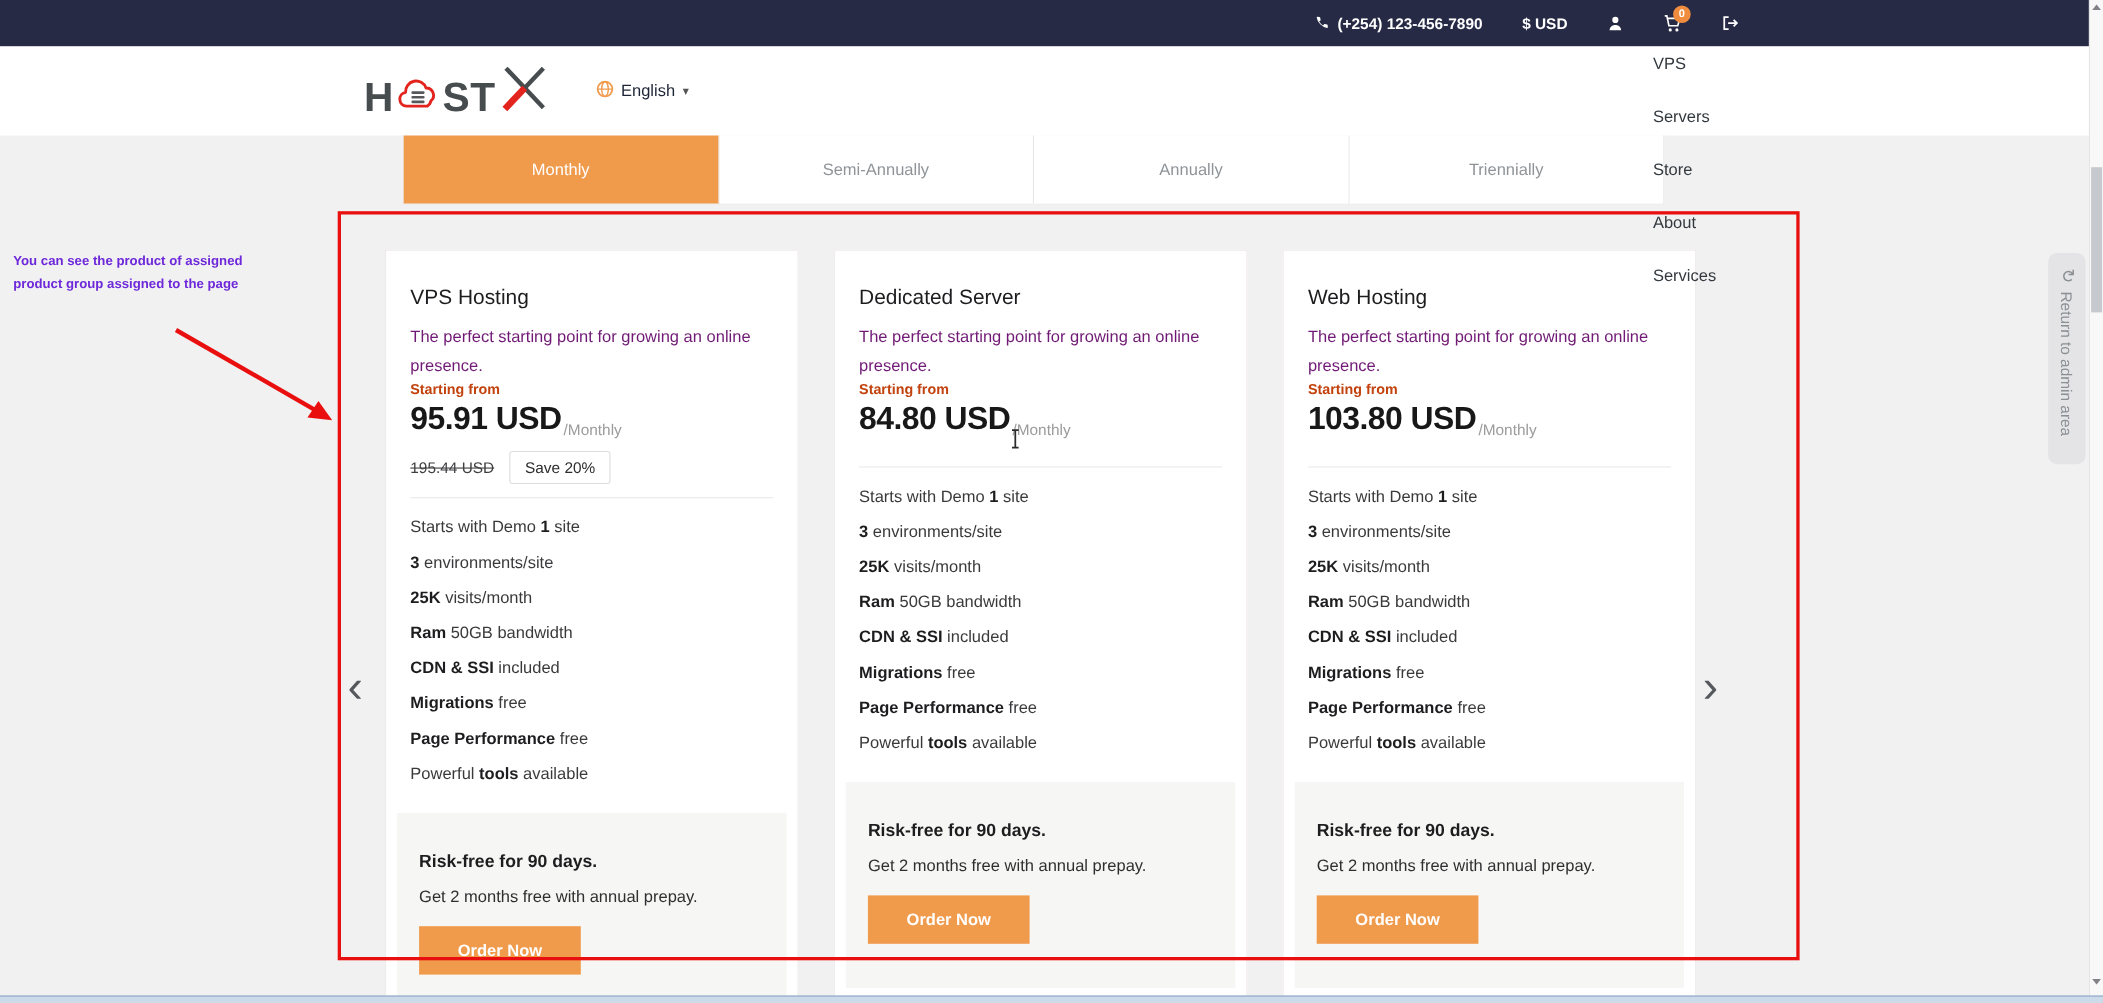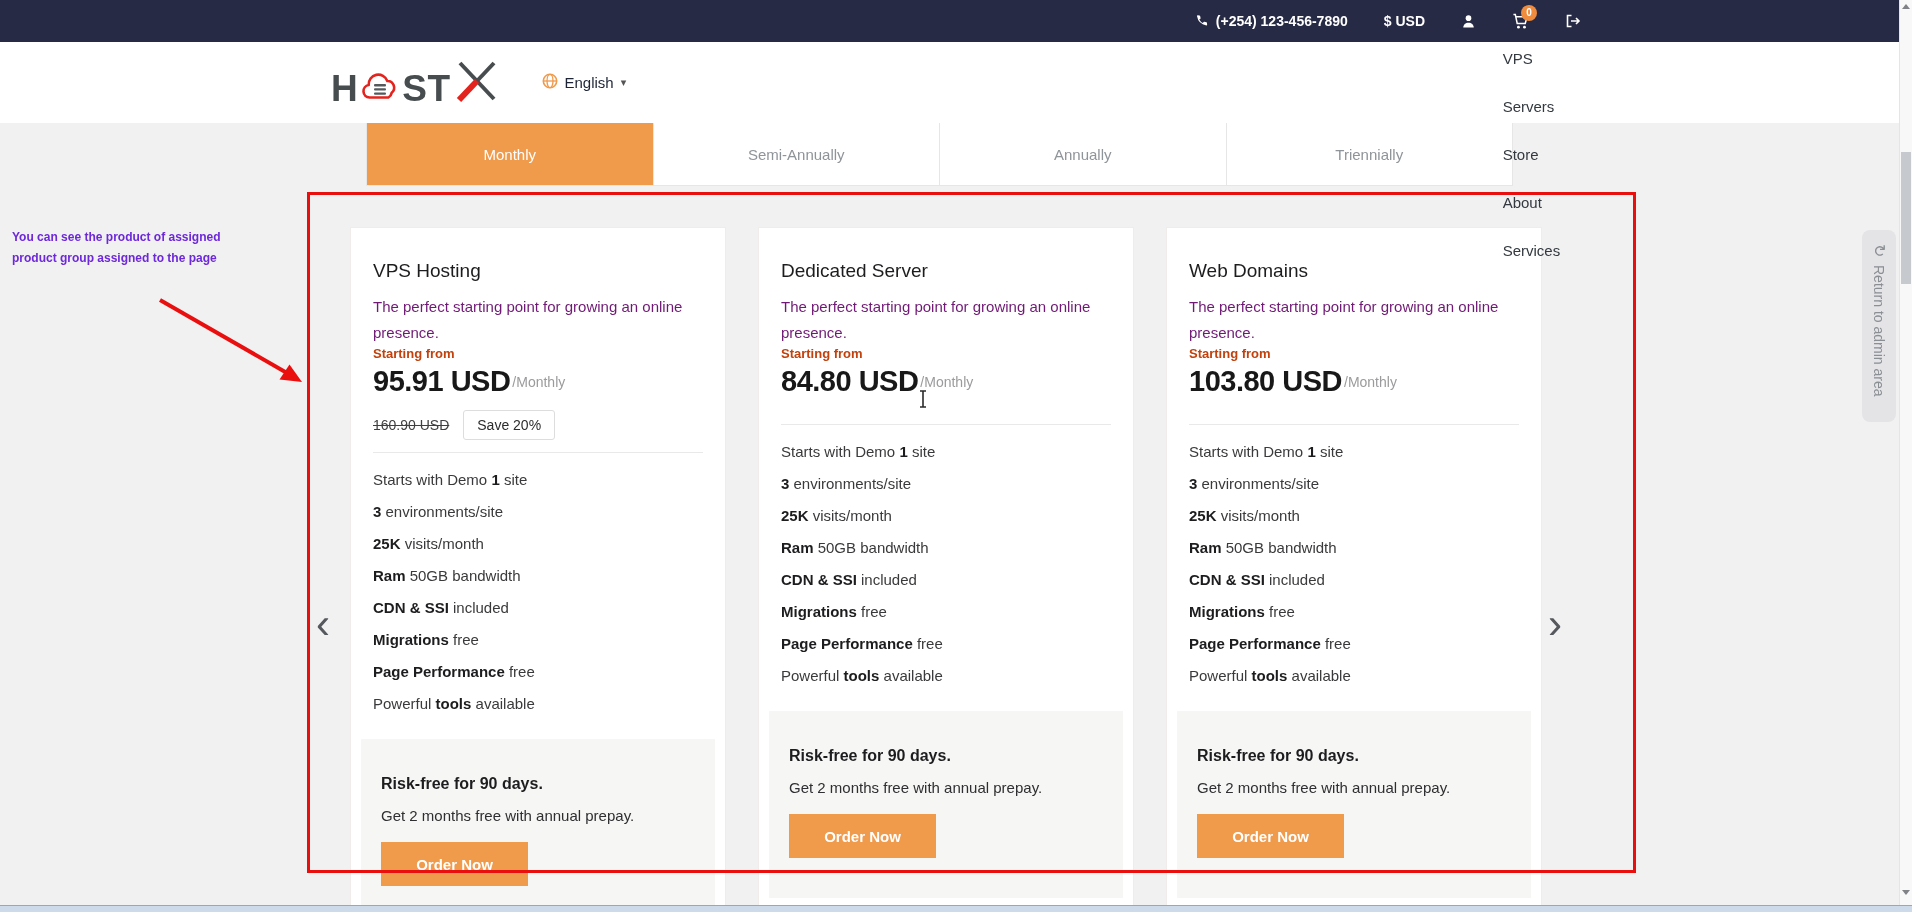--- a/index.html
+++ b/index.html
@@ -46,21 +46,21 @@
                 font-size:12px; line-height:21px; z-index:10;font-weight:bold; }
   .arrow-svg { position:absolute; left:0; top:0; width:400px; height:300px; z-index:10; pointer-events:none; }
 
   
   .cards { position:absolute; left:350px; top:104px; display:flex; gap:32px; z-index:2; }
   .card { width:376px; height:688px; background:#fff; border:1px solid #efecea;
           padding:32px 22px 0; overflow:hidden; }
   .c-title { font-size:19px; font-weight:400; color:#1d1d1f; }
   .c-desc { margin-top:12px; font-size:15px; color:#701a75; line-height:26px; }
   .c-start { font-size:13px; font-weight:700; color:#c2410c; }
-  .c-price-row { margin-top:4px; display:flex; align-items:center; }
+  .c-price-row { margin-top:4px; display:flex; align-items:flex-end; }
   .c-price { font-size:29px; font-weight:800; color:#181818; letter-spacing:-.5px; }
   .c-suffix { font-size:14px; color:#9b9b9d; margin-left:2px; }
   .c-old-row { margin:12px 0 -14px; display:flex; align-items:center; }
   .c-old { font-size:14px; color:#3f3f41; text-decoration:line-through; margin-right:14px; }
   .c-save { display:inline-block; border:1px solid #ddd; background:#fff; padding:6px 13px;
             font-size:14px; color:#2d2d2f; border-radius:3px; }
   .c-div { margin-top:26px; border-top:1px solid #e9e9e9; }
   .c-feats { list-style:none; margin-top:18px; }
   .c-feats li { font-size:15px; color:#3a3a3c; line-height:18px; margin-bottom:14px; }
   .c-feats li b { color:#1d1d1f; font-weight:700; }
@@ -218,21 +218,21 @@
     <div class="cards" id="cards">
   <div class="card">
     <h3 class="c-title">VPS Hosting</h3>
     <p class="c-desc">The perfect starting point for growing an online presence.</p>
     <div class="c-start">Starting from</div>
     <div class="c-price-row">
       <span class="c-price">95.91 USD</span>
       <span class="c-suffix">/Monthly</span>
     </div>
     <div class="c-old-row">
-      <span class="c-old">160.90 USD</span>
+      <span class="c-old">195.44 USD</span>
       <span class="c-save">Save 20%</span>
     </div>
     <div class="c-div"></div>
     <ul class="c-feats">
             <li><span>Starts with Demo </span><b>1</b><span> site</span></li>
             <li><b>3</b><span> environments/site</span></li>
             <li><b>25K</b><span> visits/month</span></li>
             <li><b>Ram</b><span> 50GB bandwidth</span></li>
             <li><b>CDN &amp; SSI</b><span> included</span></li>
             <li><b>Migrations</b><span> free</span></li>
@@ -267,21 +267,21 @@
             <li><span>Powerful </span><b>tools</b><span> available</span></li>
           </ul>
     <div class="c-risk">
       <div class="c-risk-title">Risk-free for 90 days.</div>
       <div class="c-risk-sub">Get 2 months free with annual prepay.</div>
       <button class="c-order">Order Now</button>
     </div>
   </div>
 
   <div class="card">
-    <h3 class="c-title">Web Domains</h3>
+    <h3 class="c-title">Web Hosting</h3>
     <p class="c-desc">The perfect starting point for growing an online presence.</p>
     <div class="c-start">Starting from</div>
     <div class="c-price-row">
       <span class="c-price">103.80 USD</span>
       <span class="c-suffix">/Monthly</span>
     </div>
 
     <div class="c-div"></div>
     <ul class="c-feats">
             <li><span>Starts with Demo </span><b>1</b><span> site</span></li>

